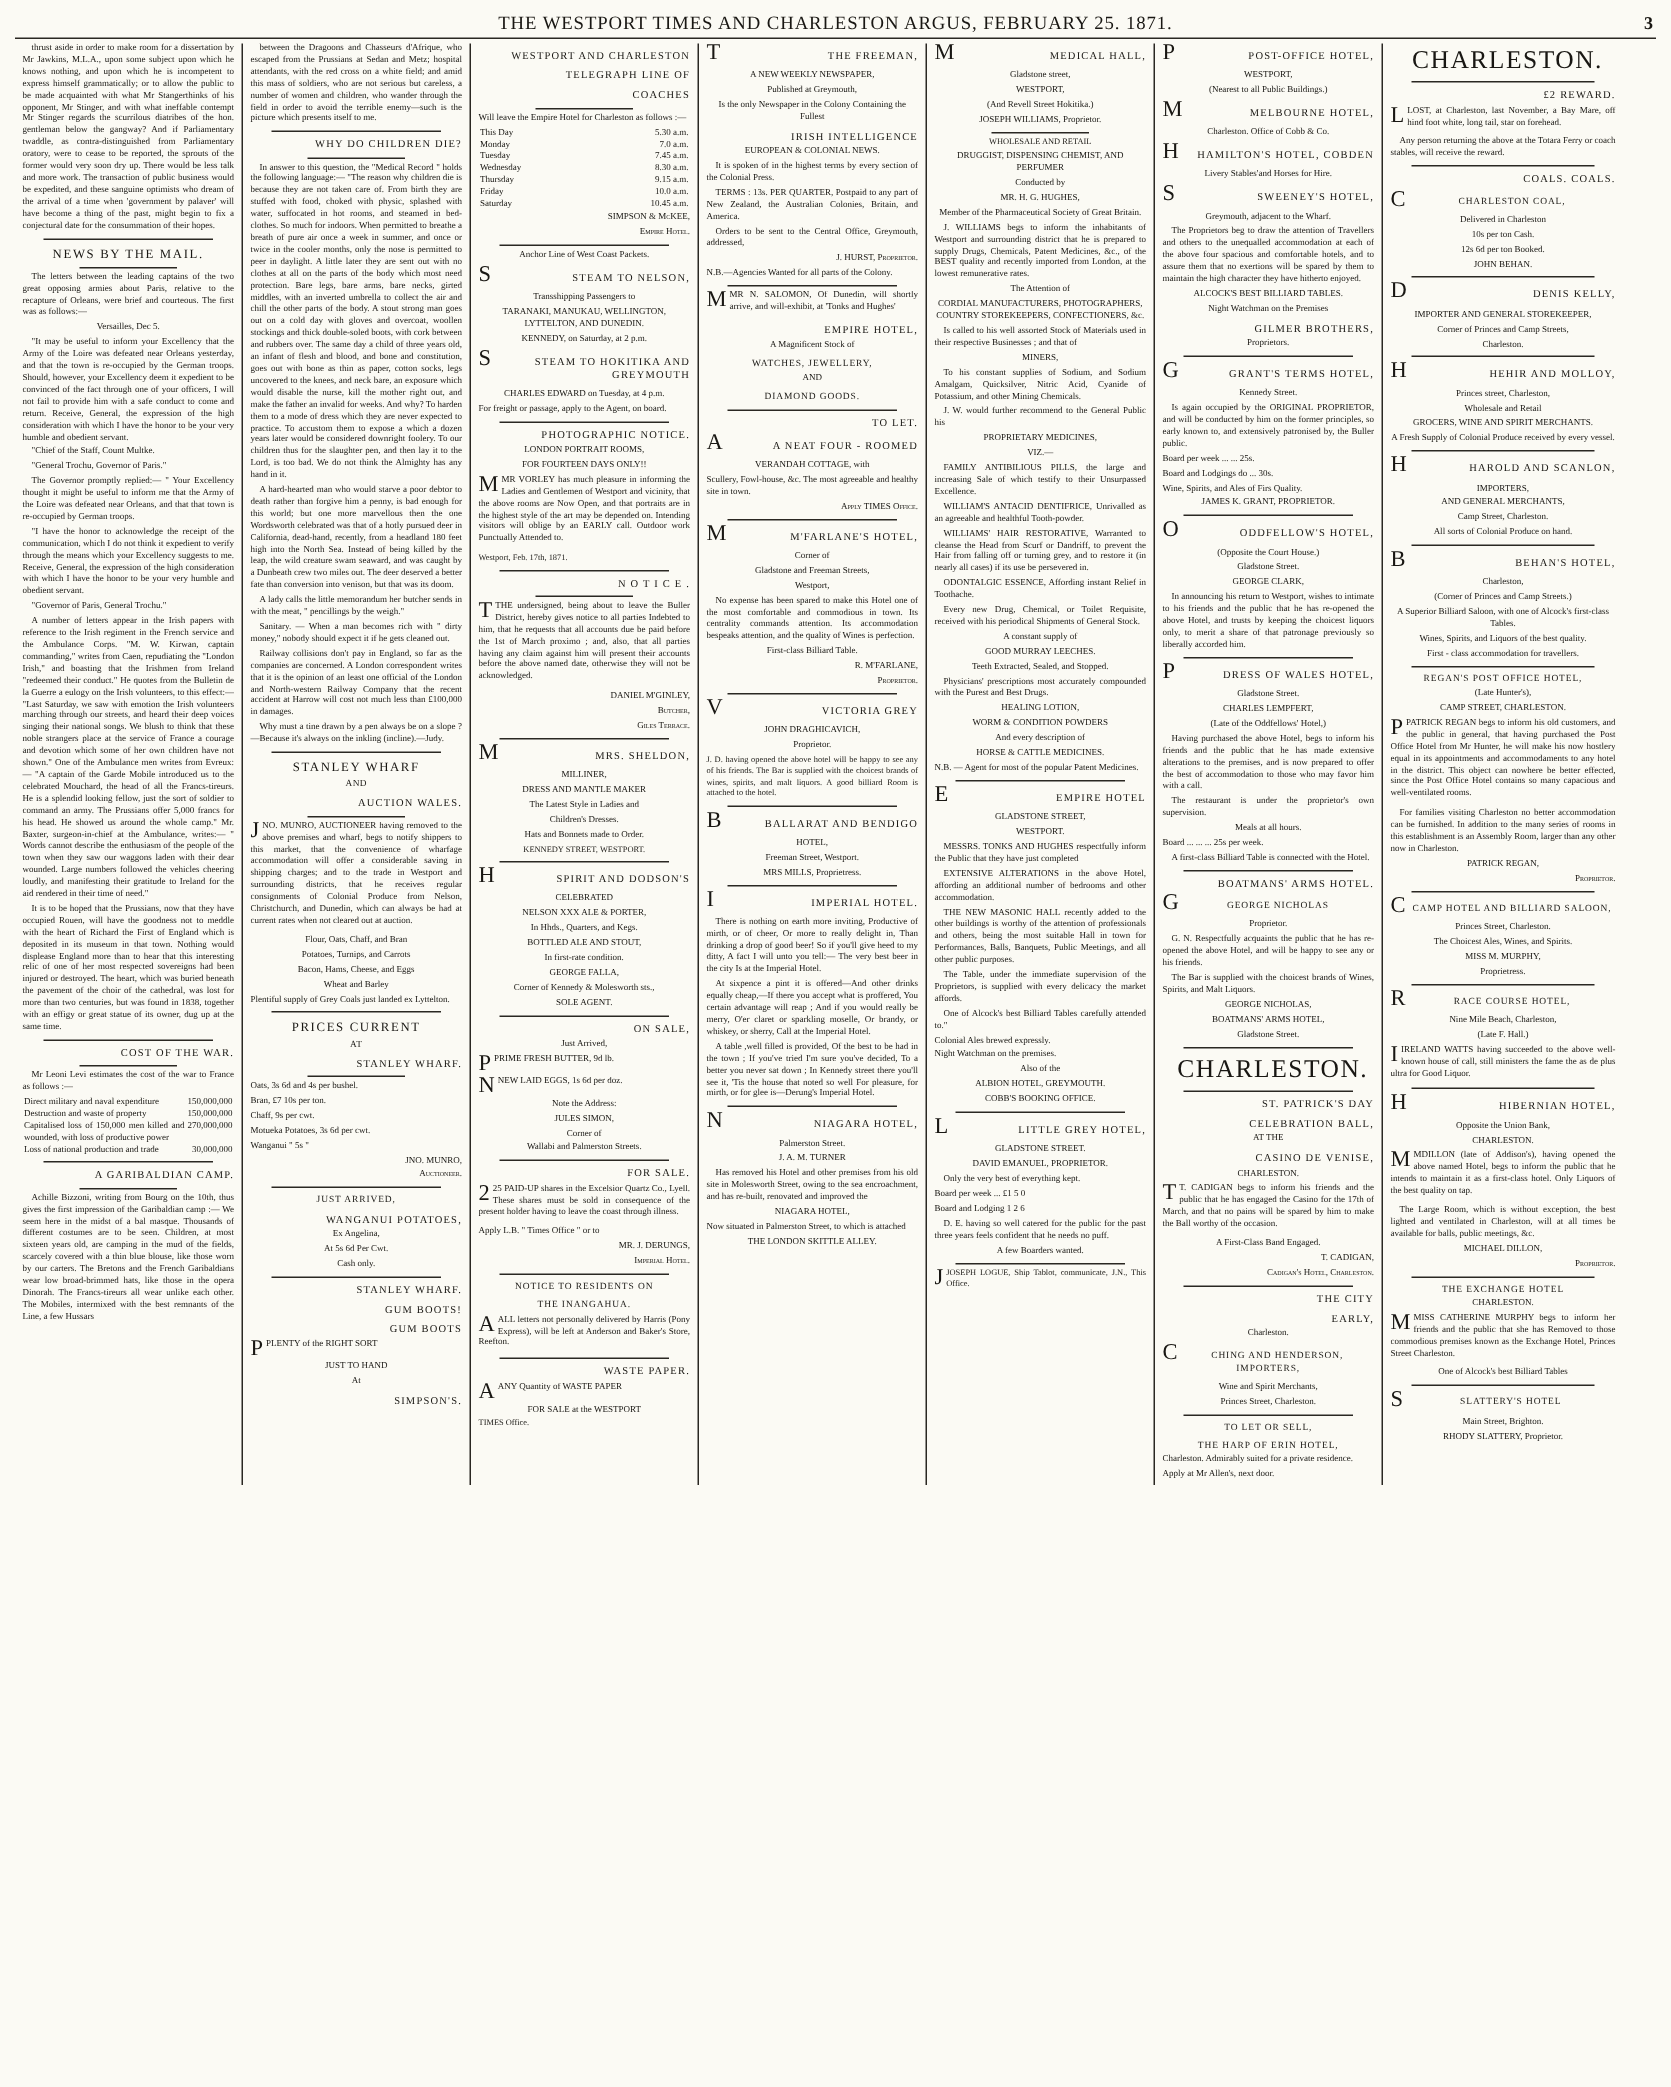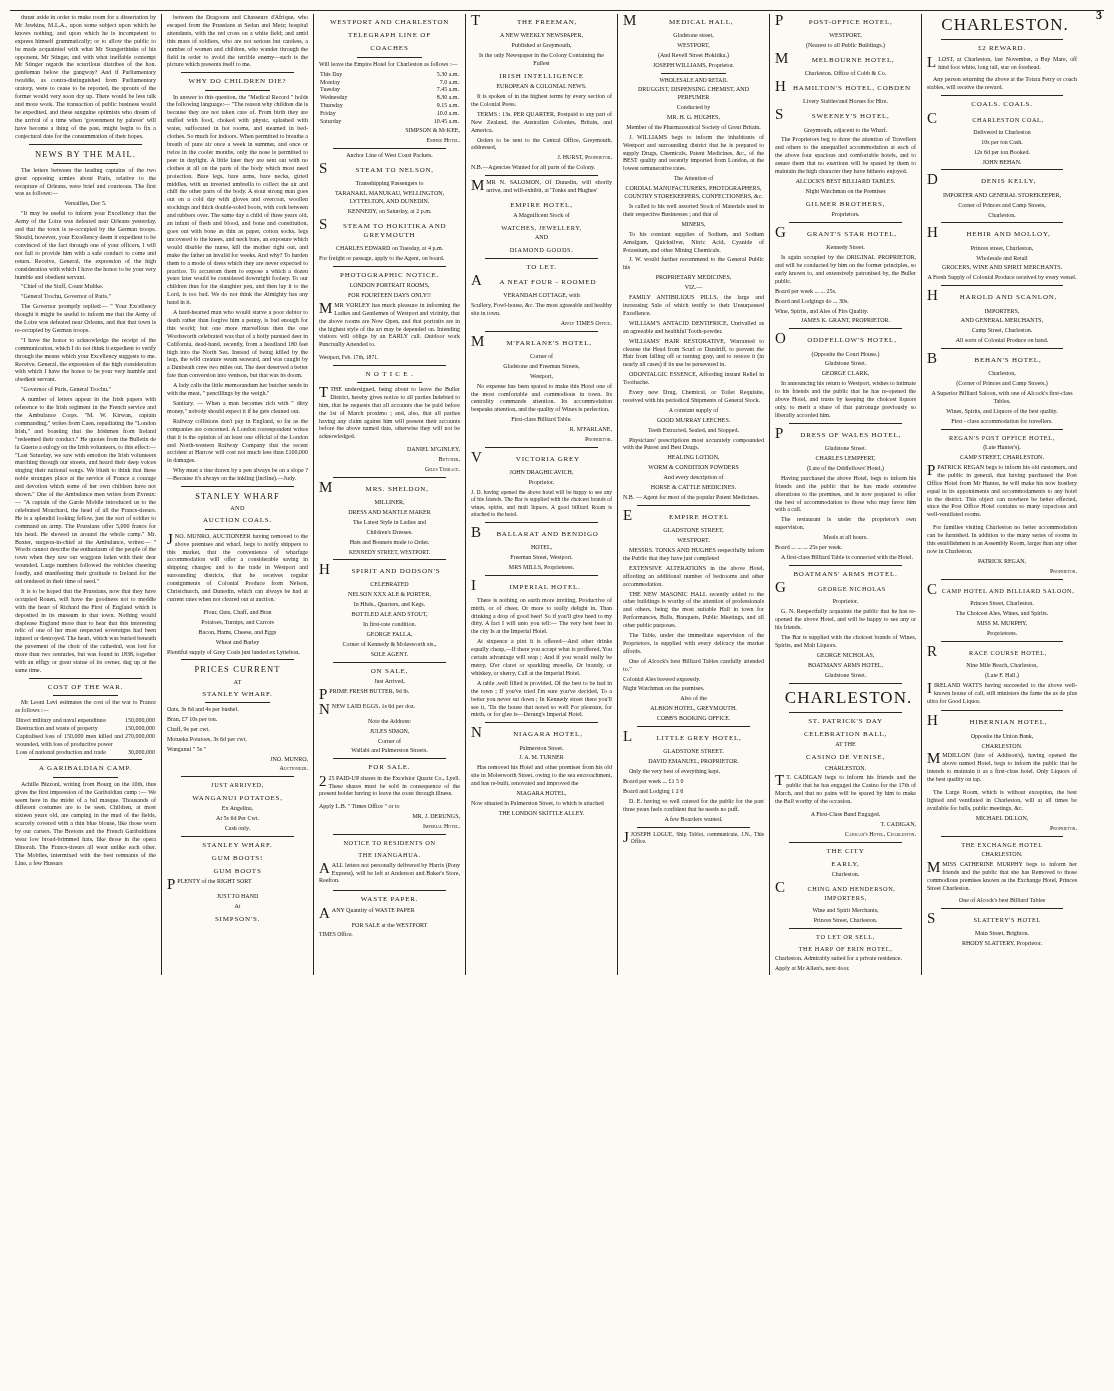--- a/index.html
+++ b/index.html
@@ -59,21 +59,21 @@
   }
   .rule.short{margin:3px 38px;}
   .hdg{
     text-align:center;
     font-variant:small-caps;
     letter-spacing:1.1px;
     font-size:8.5px;
     margin:4px 0 2px 0;
     text-indent:0;
   }
-  .hdg.sm{font-size:7px;letter-spacing:.8px;}
+  .hdg.sm{font-size:7px;letter-spacing:.8px;text-align:right;}
   .hdg.xsm{font-size:6.3px;letter-spacing:.6px;}
   .subhdg{
     text-align:center;
     font-size:6.2px;
     text-indent:0;
     margin:1px 0;
     letter-spacing:.3px;
   }
   .charleston-title{
     text-align:center;
@@ -95,20 +95,21 @@
   .tbl td.r{text-align:right;}
   .sig{text-align:right;text-indent:0;margin:1px 0 2px 0;font-variant:small-caps;}
   .small{font-size:5.6px;}
 </style>
 </head>
 <body>
 
 <div class="page">
 
   <div class="masthead">
+    <span>THE WESTPORT TIMES AND CHARLESTON ARGUS, FEBRUARY 25. 1871.</span>
     <span class="pageno">3</span>
   </div>
 
   <div class="columns">
 
     <div class="col">
       <p>thrust aside in order to make room for a dissertation by Mr Jawkins, M.L.A., upon some subject upon which he knows nothing, and upon which he is incompetent to express himself grammatically; or to allow the public to be made acquainted with what Mr Stangerthinks of his opponent, Mr Stinger, and with what ineffable contempt Mr Stinger regards the scurrilous diatribes of the hon. gentleman below the gangway? And if Parliamentary twaddle, as contra-distinguished from Parliamentary oratory, were to cease to be reported, the sprouts of the former would very soon dry up. There would be less talk and more work. The transaction of public business would be expedited, and these sanguine optimists who dream of the arrival of a time when 'government by palaver' will have become a thing of the past, might begin to fix a conjectural date for the consummation of their hopes.</p>
       <hr class="rule">
       <p class="hdg">NEWS BY THE MAIL.</p>
       <hr class="rule short">
@@ -160,21 +161,21 @@
       <hr class="rule short">
       <p>In answer to this question, the "Medical Record " holds the following language:— "The reason why children die is because they are not taken care of. From birth they are stuffed with food, choked with physic, splashed with water, suffocated in hot rooms, and steamed in bed-clothes. So much for indoors. When permitted to breathe a breath of pure air once a week in summer, and once or twice in the cooler months, only the nose is permitted to peer in daylight. A little later they are sent out with no clothes at all on the parts of the body which most need protection. Bare legs, bare arms, bare necks, girted middles, with an inverted umbrella to collect the air and chill the other parts of the body. A stout strong man goes out on a cold day with gloves and overcoat, woollen stockings and thick double-soled boots, with cork between and rubbers over. The same day a child of three years old, an infant of flesh and blood, and bone and constitution, goes out with bone as thin as paper, cotton socks, legs uncovered to the knees, and neck bare, an exposure which would disable the nurse, kill the mother right out, and make the father an invalid for weeks. And why? To harden them to a mode of dress which they are never expected to practice. To accustom them to expose a which a dozen years later would be considered downright foolery. To our children thus for the slaughter pen, and then lay it to the Lord, is too bad. We do not think the Almighty has any hand in it.</p>
       <p>A hard-hearted man who would starve a poor debtor to death rather than forgive him a penny, is bad enough for this world; but one more marvellous then the one Wordsworth celebrated was that of a hotly pursued deer in California, dead-hand, recently, from a headland 180 feet high into the North Sea. Instead of being killed by the leap, the wild creature swam seaward, and was caught by a Dunbeath crew two miles out. The deer deserved a better fate than conversion into venison, but that was its doom.</p>
       <p>A lady calls the little memorandum her butcher sends in with the meat, " pencillings by the weigh."</p>
       <p>Sanitary. — When a man becomes rich with " dirty money," nobody should expect it if he gets cleaned out.</p>
       <p>Railway collisions don't pay in England, so far as the companies are concerned. A London correspondent writes that it is the opinion of an least one official of the London and North-western Railway Company that the recent accident at Harrow will cost not much less than £100,000 in damages.</p>
       <p>Why must a tine drawn by a pen always be on a slope ?—Because it's always on the inkling (incline).—Judy.</p>
       <hr class="rule">
       <p class="hdg">STANLEY WHARF</p>
       <p class="subhdg">AND</p>
-      <p class="hdg sm">AUCTION COALS.</p>
+      <p class="hdg sm">AUCTION WALES.</p>
       <hr class="rule short">
       <div class="entry">
         <span class="dropcap">J</span>
         <p class="noind">NO. MUNRO, AUCTIONEER having removed to the above premises and wharf, begs to notify shippers to this market, that the convenience of wharfage accommodation will offer a considerable saving in shipping charges; and to the trade in Westport and surrounding districts, that he receives regular consignments of Colonial Produce from Nelson, Christchurch, and Dunedin, which can always be had at current rates when not cleared out at auction.</p>
       </div>
       <p class="center">Flour, Oats, Chaff, and Bran</p>
       <p class="center">Potatoes, Turnips, and Carrots</p>
       <p class="center">Bacon, Hams, Cheese, and Eggs</p>
       <p class="center">Wheat and Barley</p>
       <p class="noind">Plentiful supply of Grey Coals just landed ex Lyttelton.</p>
@@ -528,21 +529,21 @@
       </div>
       <p class="center">Greymouth, adjacent to the Wharf.</p>
       <p>The Proprietors beg to draw the attention of Travellers and others to the unequalled accommodation at each of the above four spacious and comfortable hotels, and to assure them that no exertions will be spared by them to maintain the high character they have hitherto enjoyed.</p>
       <p class="center">ALCOCK'S BEST BILLIARD TABLES.</p>
       <p class="center">Night Watchman on the Premises</p>
       <p class="hdg sm">GILMER BROTHERS,</p>
       <p class="center">Proprietors.</p>
       <hr class="rule">
       <div class="entry">
         <span class="dropcap">G</span>
-        <p class="noind hdg sm">GRANT'S STAR HOTEL,</p>
+        <p class="noind hdg sm">GRANT'S TERMS HOTEL,</p>
       </div>
       <p class="center">Kennedy Street.</p>
       <p>Is again occupied by the ORIGINAL PROPRIETOR, and will be conducted by him on the former principles, so early known to, and extensively patronised by, the Buller public.</p>
       <p class="noind">Board per week ...   ...   25s.</p>
       <p class="noind">Board and Lodgings do  ...   30s.</p>
       <p class="noind">Wine, Spirits, and Ales of Firs Quality.</p>
       <p class="center">JAMES K. GRANT, PROPRIETOR.</p>
       <hr class="rule">
       <div class="entry">
         <span class="dropcap">O</span>

